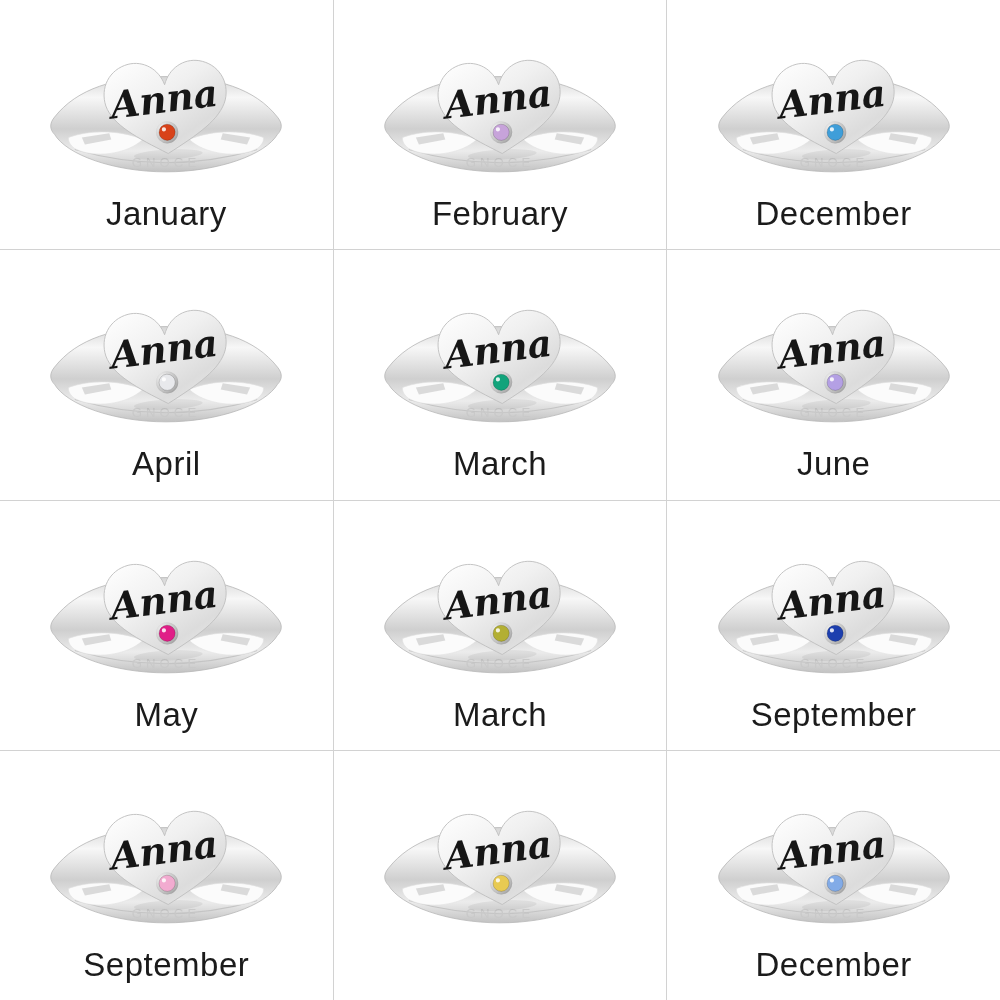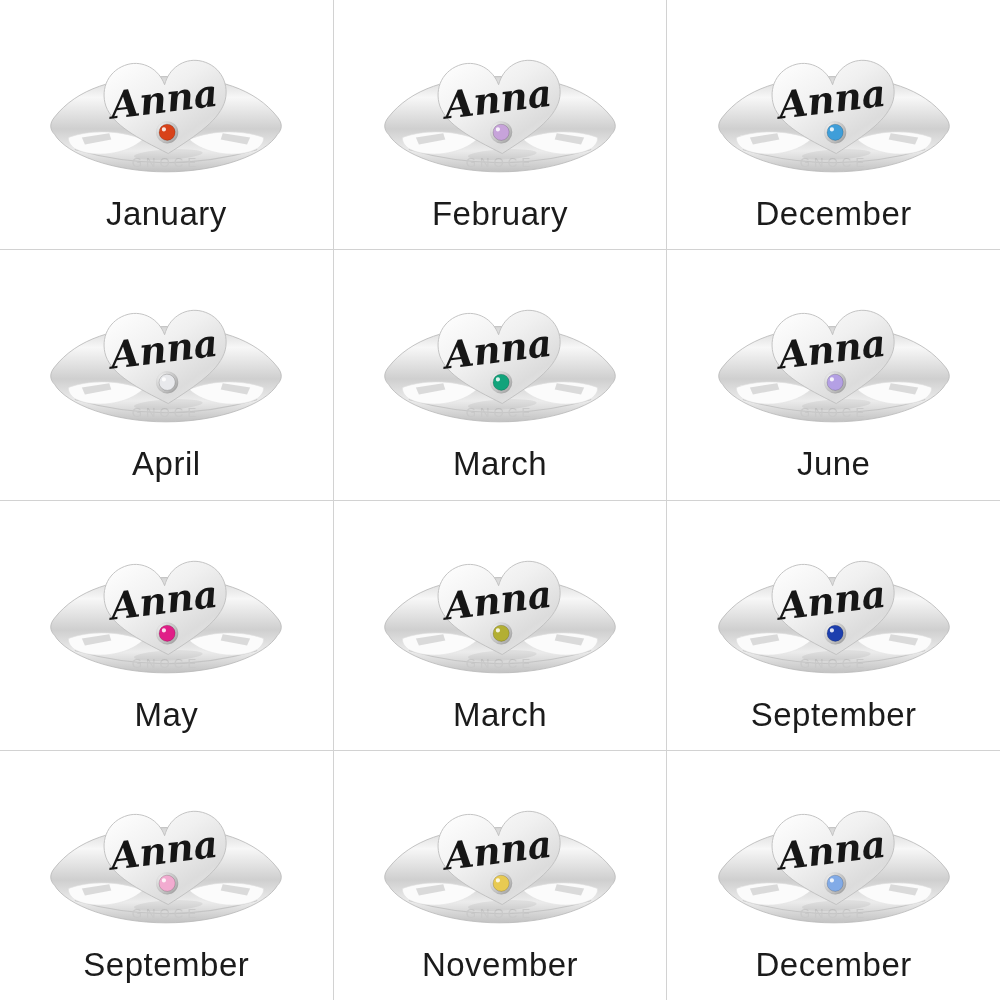--- a/index.html
+++ b/index.html
@@ -449,21 +449,20 @@
 
           <text class="engrave" x="115" y="79" text-anchor="middle" transform="rotate(-4 116 70)">Anna</text>
 
           <circle cx="116" cy="99" r="11" fill="url(#bezelGrad)"></circle>
           <circle class="stone" cx="116" cy="99" r="8" fill="#e8ca52"></circle>
           <circle cx="116" cy="99" r="8" fill="none" stroke="#000000" stroke-width="0.8" opacity="0.22"></circle>
           <circle cx="113" cy="96" r="2.1" fill="#ffffff" opacity="0.85"></circle>
         </g>
       </svg>
     </div>
-    <figcaption class="label">November</figcaption>
   </figure>
 
   <figure class="cell">
     <div class="ring-wrap">
       <svg width="236" height="152" viewBox="0 0 232 150">
 
         <path d="M6,84 C28,56 66,44 116,44 C166,44 204,56 226,84 C231,90 231,96 226,101
                  C214,121 168,138 116,138 C64,138 18,121 6,101 C1,96 1,90 6,84 Z" fill="url(#bandGrad)" stroke="#b7b7b7" stroke-width="0.8"></path>
 
         <path d="M26,116 Q116,142 206,116" fill="none" stroke="#c4c4c4" stroke-width="1"></path>

